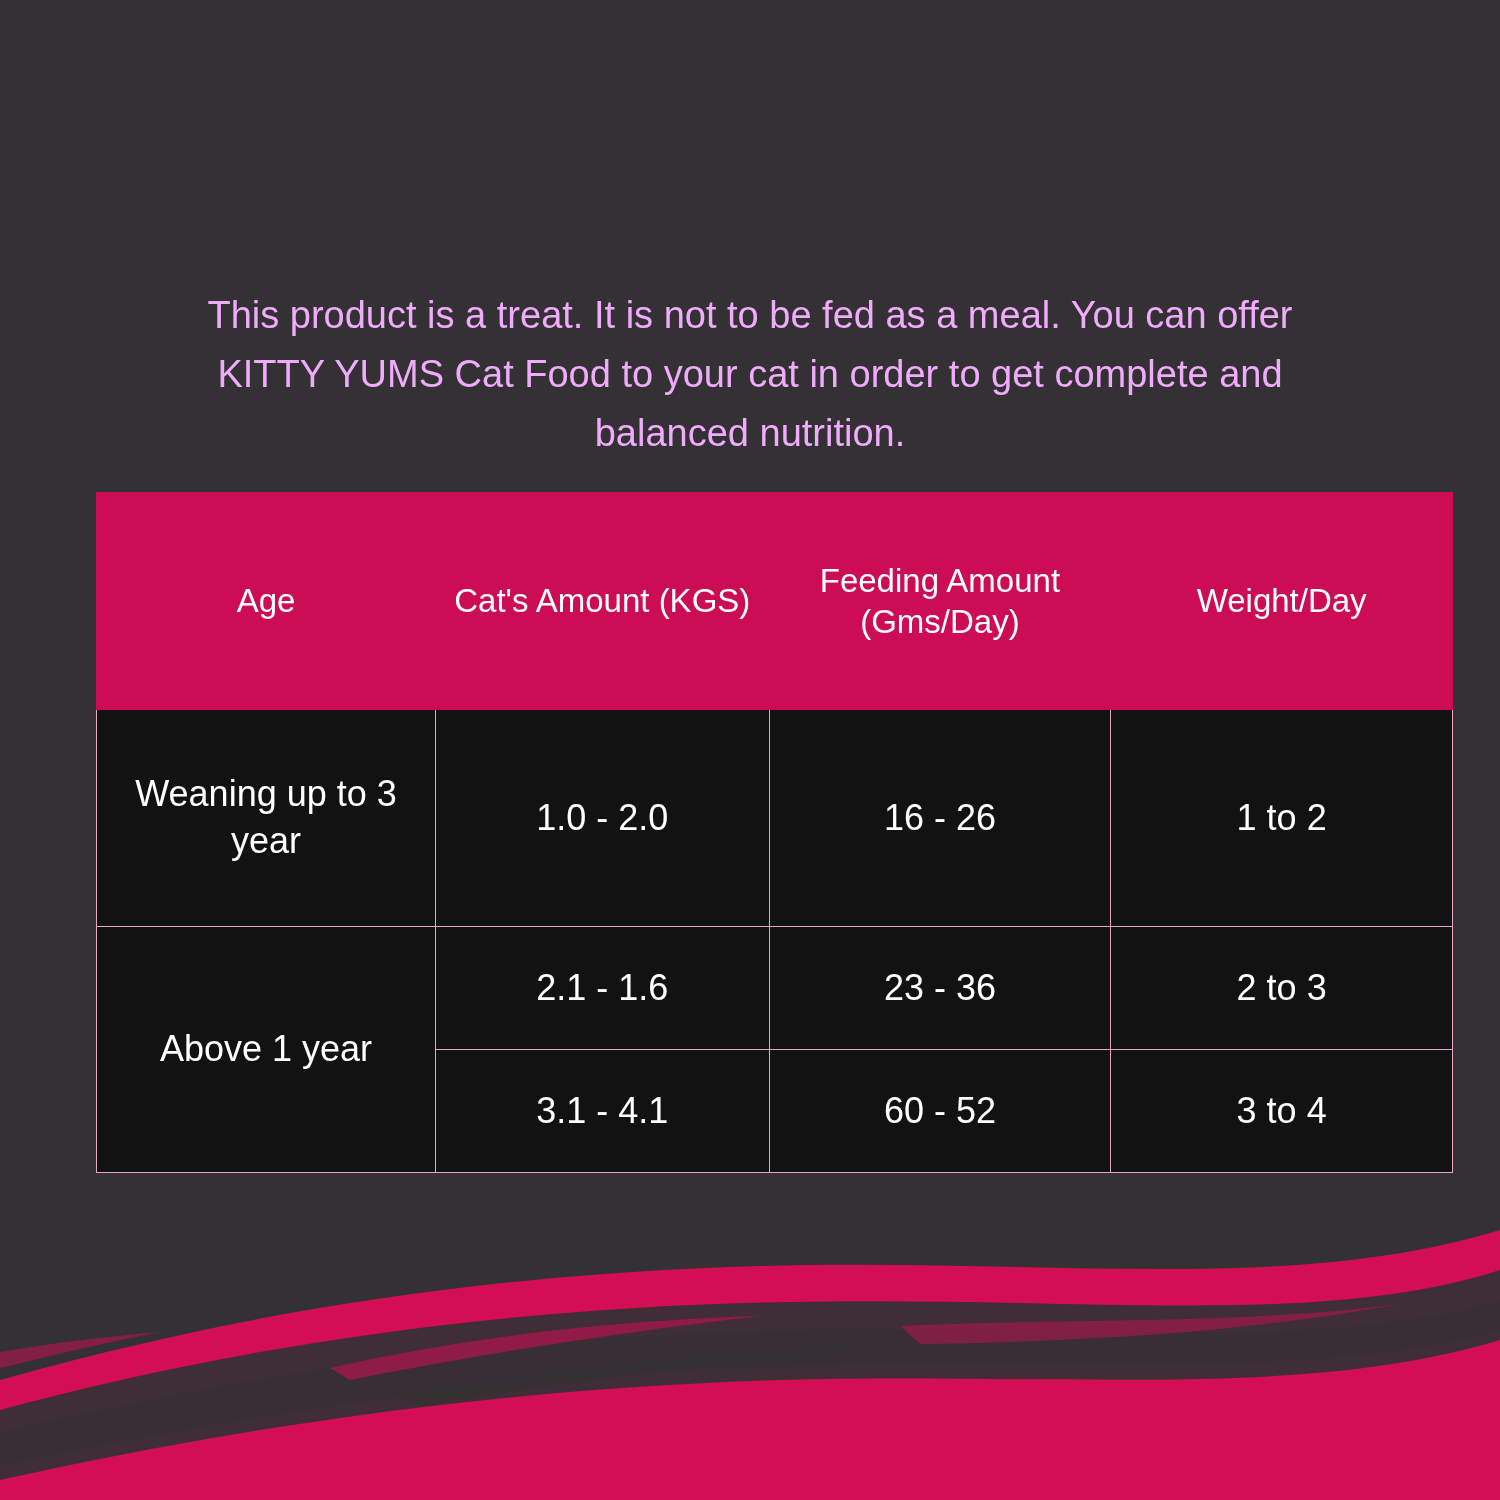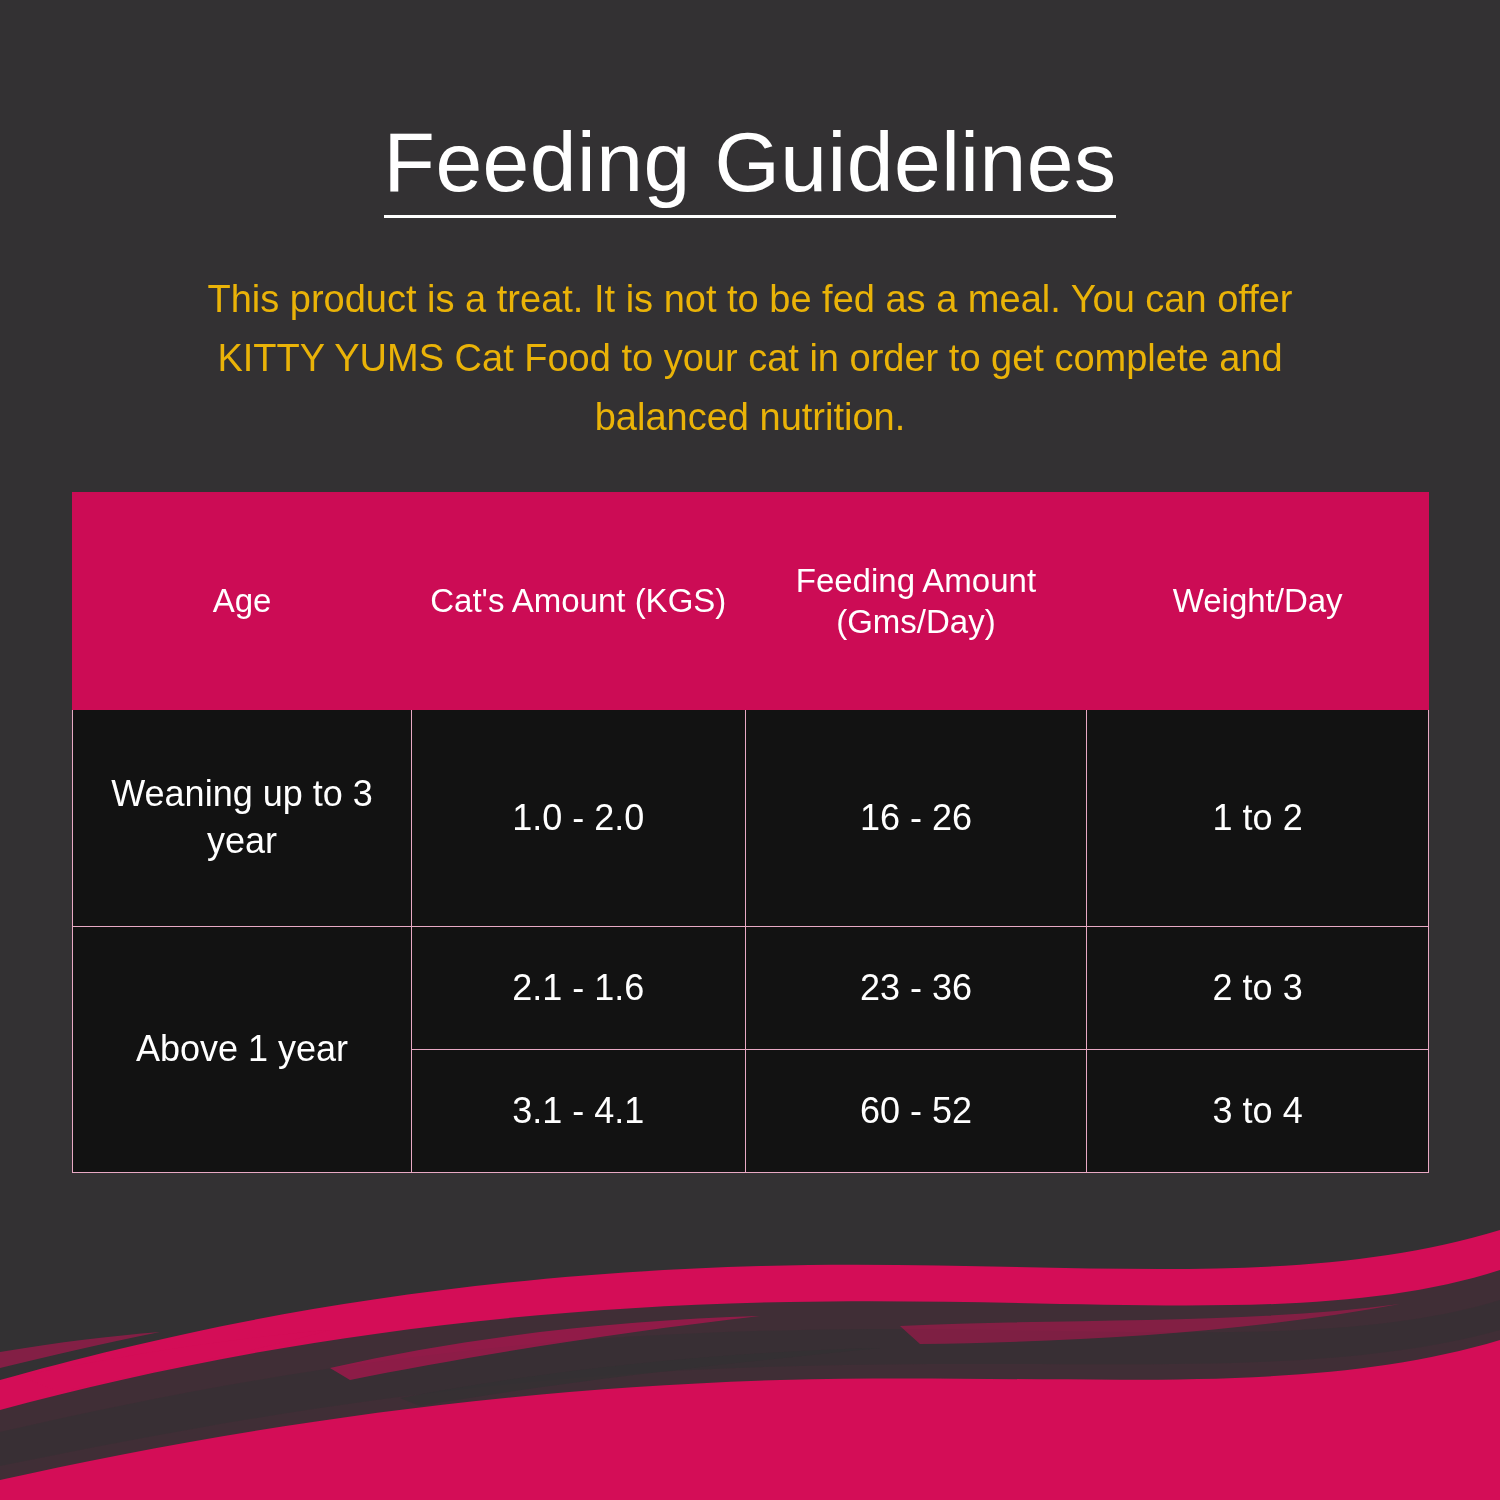--- a/index.html
+++ b/index.html
@@ -36,42 +36,43 @@
     line-height: 1.05;
   }
   .title span.t-underline {
     border-bottom: 3px solid #ffffff;
     padding-bottom: 6px;
   }
 
   
   .intro {
     position: absolute;
-    top: 232px;
+    top: 248px;
     left: 50%;
     transform: translateX(-50%);
     width: 1130px;
     text-align: center;
-    color: #eab308;
+    color: #f0abfc;
     font-size: 38px;
     font-weight: 300;
     line-height: 1.55;
   }
 
   
   .table-wrap {
     position: absolute;
     top: 492px;
     left: 72px;
     width: 1357px;
   }
   table.feeding {
     border-collapse: collapse;
     width: 100%;
     table-layout: fixed;
+    margin-left: 24px;
   }
   table.feeding col.c1 { width: 25.0%; }
   table.feeding col.c2 { width: 24.6%; }
   table.feeding col.c3 { width: 25.2%; }
   table.feeding col.c4 { width: 25.2%; }
 
   table.feeding th,
   table.feeding td {
     border: 1px solid #e8a9c4;
     text-align: center;
@@ -109,21 +110,20 @@
     width: 1500px;
     height: 420px;
     pointer-events: none;
   }
 </style>
 </head>
 <body>
 
 <div class="page">
 
-  <h1 class="title"><span class="t-underline">Feeding Guidelines</span></h1>
 
   <p class="intro">This product is a treat. It is not to be fed as a meal. You can offer KITTY YUMS Cat Food to your cat in order to get complete and balanced nutrition.</p>
 
   <div class="table-wrap">
     <table class="feeding">
       <colgroup>
         <col class="c1">
           <col class="c2">
           <col class="c3">
           <col class="c4">

